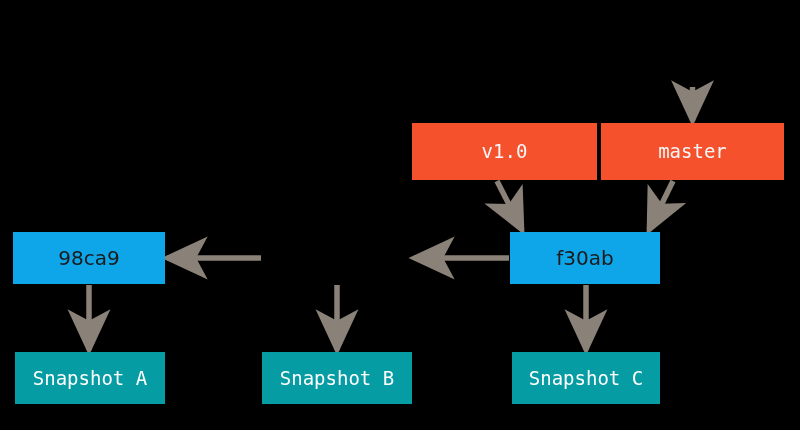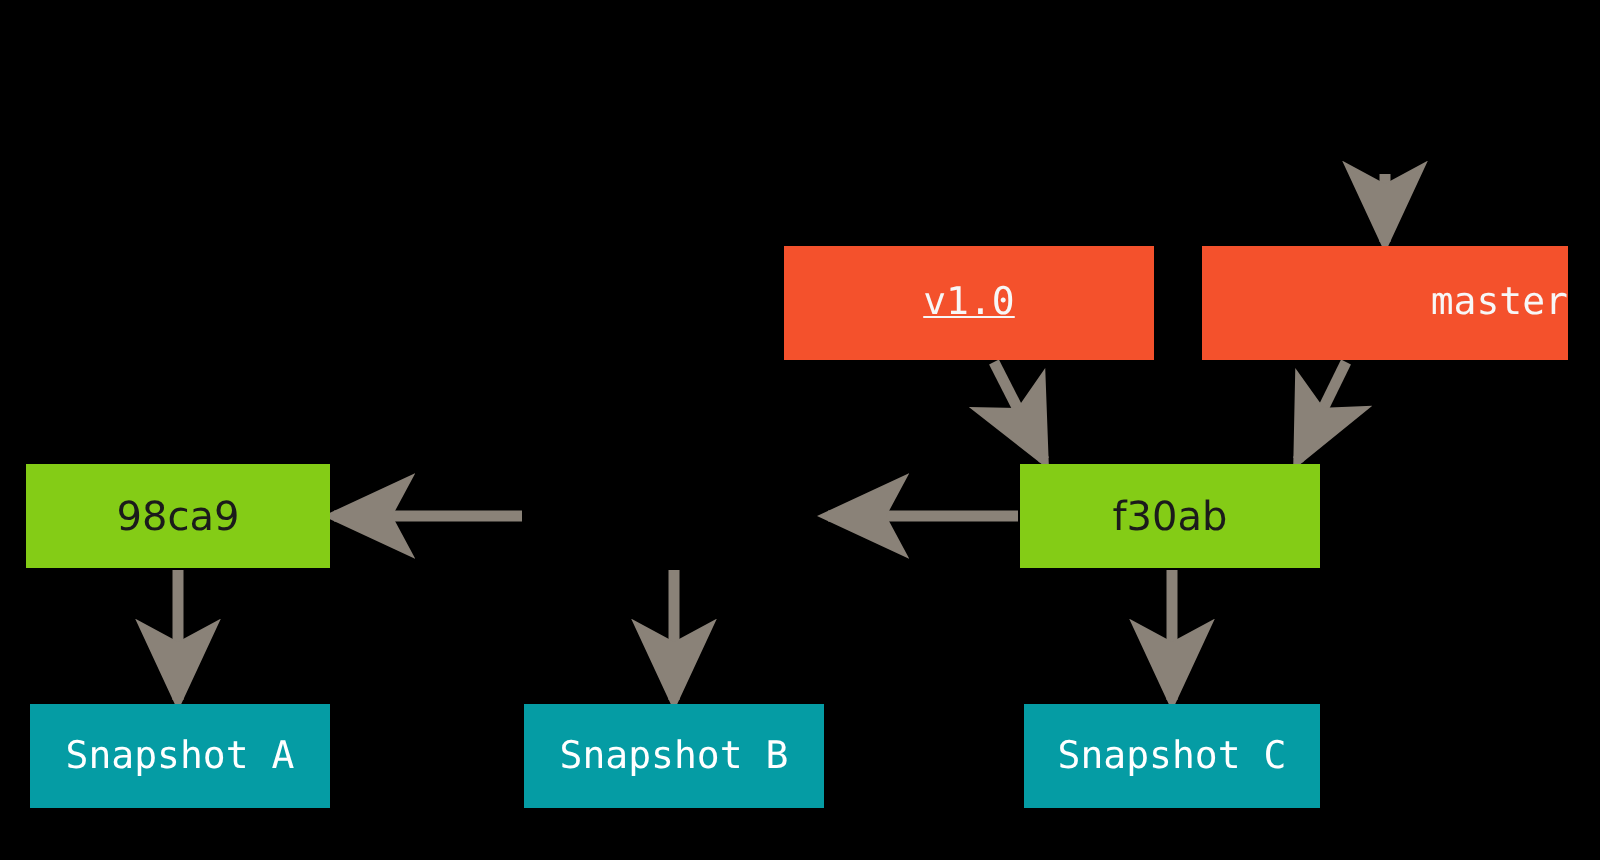--- a/index.html
+++ b/index.html
@@ -31,21 +31,21 @@
     font-family: "DejaVu Sans", sans-serif;
     font-size: 19px;
   }
   .node-ref {
     background: #f4512c;
     color: #f7f7f7;
     font-family: "DejaVu Sans Mono", monospace;
     font-size: 19px;
   }
   .node-commit {
-    background: #84cc16;
+    background: #0ea5e9;
     color: #1b1b1b;
     font-family: "DejaVu Sans", sans-serif;
     font-size: 20px;
   }
   .node-snapshot {
     background: #059ca4;
     color: #ffffff;
     font-family: "DejaVu Sans Mono", monospace;
     font-size: 19px;
     text-align: right;
@@ -76,25 +76,25 @@
       <line x1="673" y1="181" x2="649" y2="230"></line>
       <line x1="509" y1="258" x2="414" y2="258"></line>
       <line x1="261" y1="258" x2="167" y2="258"></line>
       <line x1="89" y1="285" x2="89" y2="350"></line>
       <line x1="337" y1="285" x2="337" y2="350"></line>
       <line x1="586" y1="285" x2="586" y2="350"></line>
     </g>
   </svg>
 
 
-  <div class="node node-ref" style="left:392px; top:123px; width:185px; height:57px;text-decoration:underline;">
+  <div class="node node-ref" style="left:412px; top:123px; width:185px; height:57px;">
     <span>v1.0</span>
   </div>
 
-  <div class="node node-ref" style="left:601px; top:123px; width:183px; height:57px;justify-content:flex-end;">
+  <div class="node node-ref" style="left:601px; top:123px; width:183px; height:57px;">
     <span>master</span>
   </div>
 
   <div class="node node-commit" style="left:13px; top:232px; width:152px; height:52px;">
     <span>98ca9</span>
   </div>
 
 
   <div class="node node-commit" style="left:510px; top:232px; width:150px; height:52px;">
     <span>f30ab</span>

